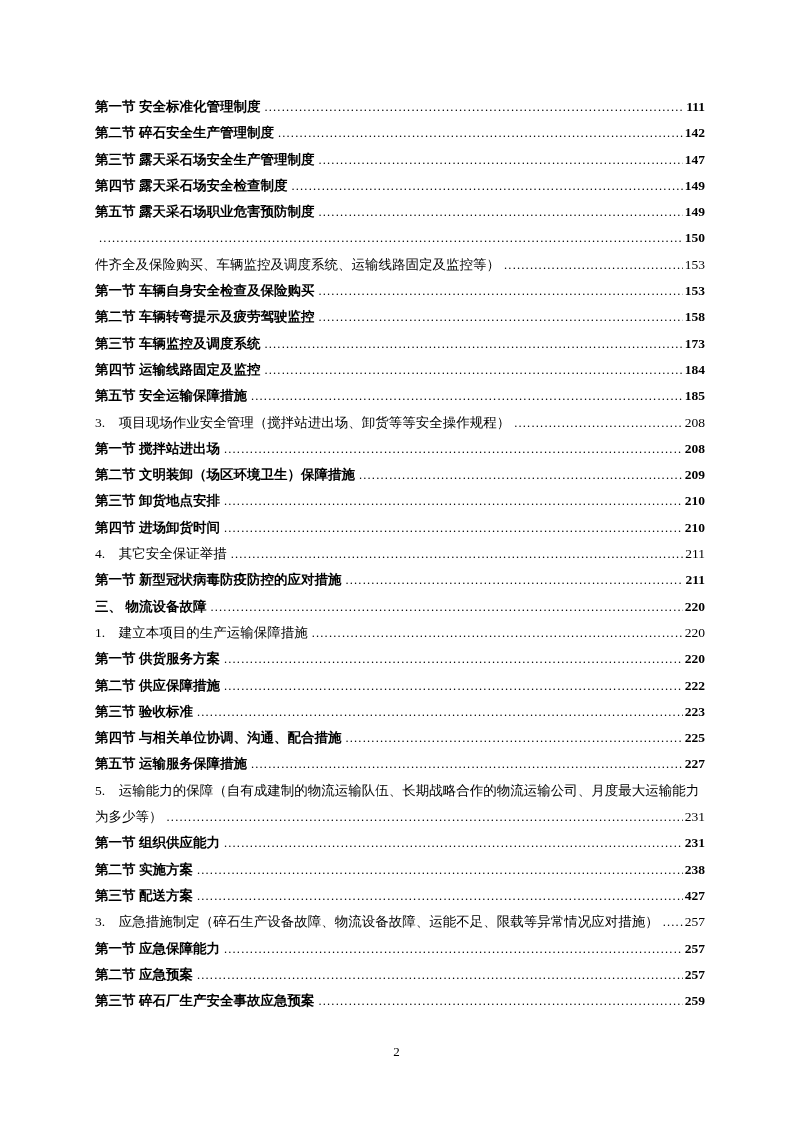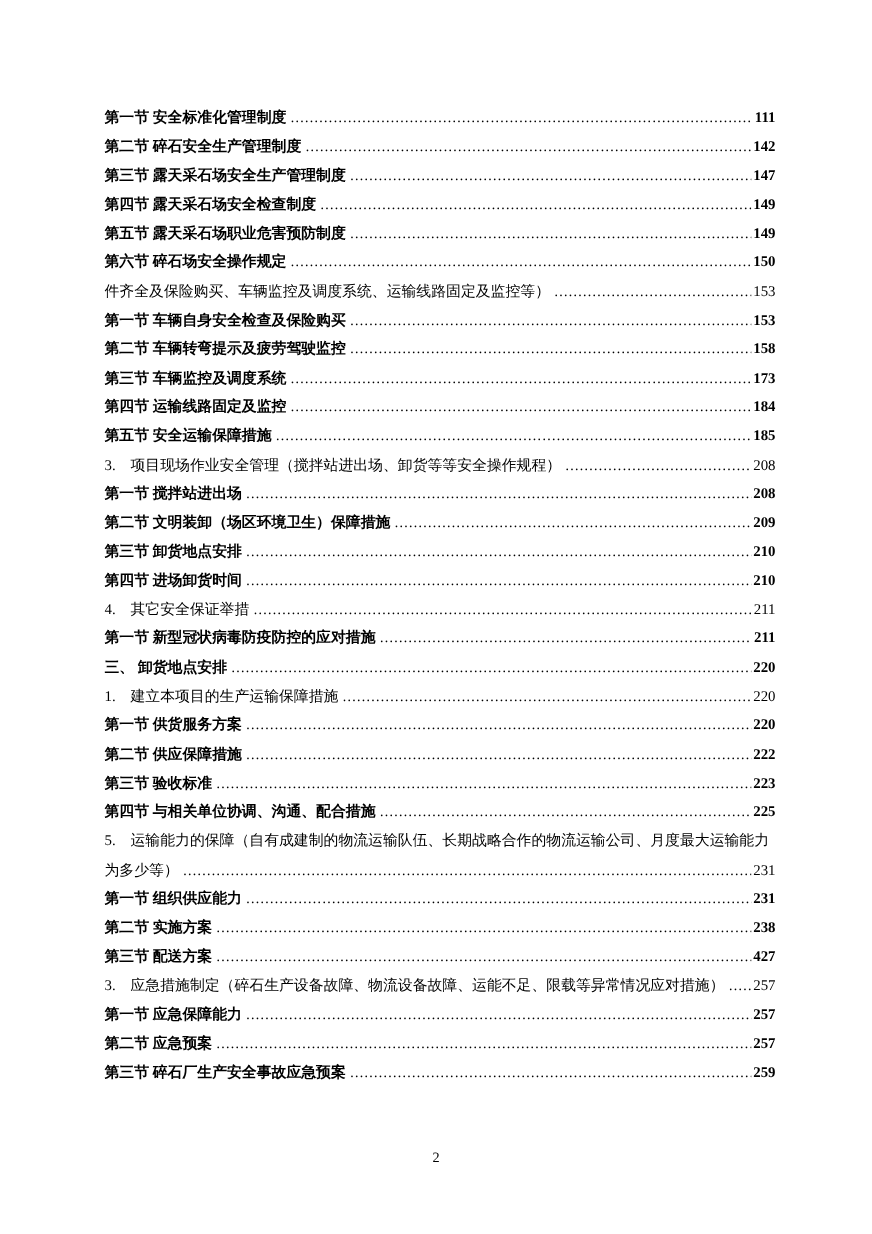--- a/index.html
+++ b/index.html
@@ -94,21 +94,20 @@
         <span class="toc-text">第四节 露天采石场安全检查制度</span>
         <span class="toc-leader"></span>
         <span class="toc-page">149</span>
       </div>
       <div class="toc-line style-section last">
         <span class="toc-text">第五节 露天采石场职业危害预防制度</span>
         <span class="toc-leader"></span>
         <span class="toc-page">149</span>
       </div>
       <div class="toc-line style-section last">
-        <span class="toc-text">第六节 碎石场安全操作规定</span>
         <span class="toc-leader"></span>
         <span class="toc-page">150</span>
       </div>
       <div class="toc-line style-item last">
         <span class="toc-text">件齐全及保险购买、车辆监控及调度系统、运输线路固定及监控等）</span>
         <span class="toc-leader"></span>
         <span class="toc-page">153</span>
       </div>
       <div class="toc-line style-section last">
         <span class="toc-text">第一节 车辆自身安全检查及保险购买</span>
@@ -164,21 +163,21 @@
         <span class="toc-text">4.　其它安全保证举措</span>
         <span class="toc-leader"></span>
         <span class="toc-page">211</span>
       </div>
       <div class="toc-line style-section last">
         <span class="toc-text">第一节 新型冠状病毒防疫防控的应对措施</span>
         <span class="toc-leader"></span>
         <span class="toc-page">211</span>
       </div>
       <div class="toc-line style-chapter last">
-        <span class="toc-text">三、 卸货地点安排</span>
+        <span class="toc-text">三、 物流设备故障</span>
         <span class="toc-leader"></span>
         <span class="toc-page">220</span>
       </div>
       <div class="toc-line style-item last">
         <span class="toc-text">1.　建立本项目的生产运输保障措施</span>
         <span class="toc-leader"></span>
         <span class="toc-page">220</span>
       </div>
       <div class="toc-line style-section last">
         <span class="toc-text">第一节 供货服务方案</span>
@@ -192,20 +191,25 @@
       </div>
       <div class="toc-line style-section last">
         <span class="toc-text">第三节 验收标准</span>
         <span class="toc-leader"></span>
         <span class="toc-page">223</span>
       </div>
       <div class="toc-line style-section last">
         <span class="toc-text">第四节 与相关单位协调、沟通、配合措施</span>
         <span class="toc-leader"></span>
         <span class="toc-page">225</span>
+      </div>
+      <div class="toc-line style-section last">
+        <span class="toc-text">第五节 运输服务保障措施</span>
+        <span class="toc-leader"></span>
+        <span class="toc-page">227</span>
       </div>
       <div class="toc-line style-item"><span class="toc-text">5.　运输能力的保障（自有成建制的物流运输队伍、长期战略合作的物流运输公司、月度最大运输能力</span></div>
       <div class="toc-line style-item last">
         <span class="toc-text">为多少等）</span>
         <span class="toc-leader"></span>
         <span class="toc-page">231</span>
       </div>
       <div class="toc-line style-section last">
         <span class="toc-text">第一节 组织供应能力</span>
         <span class="toc-leader"></span>

